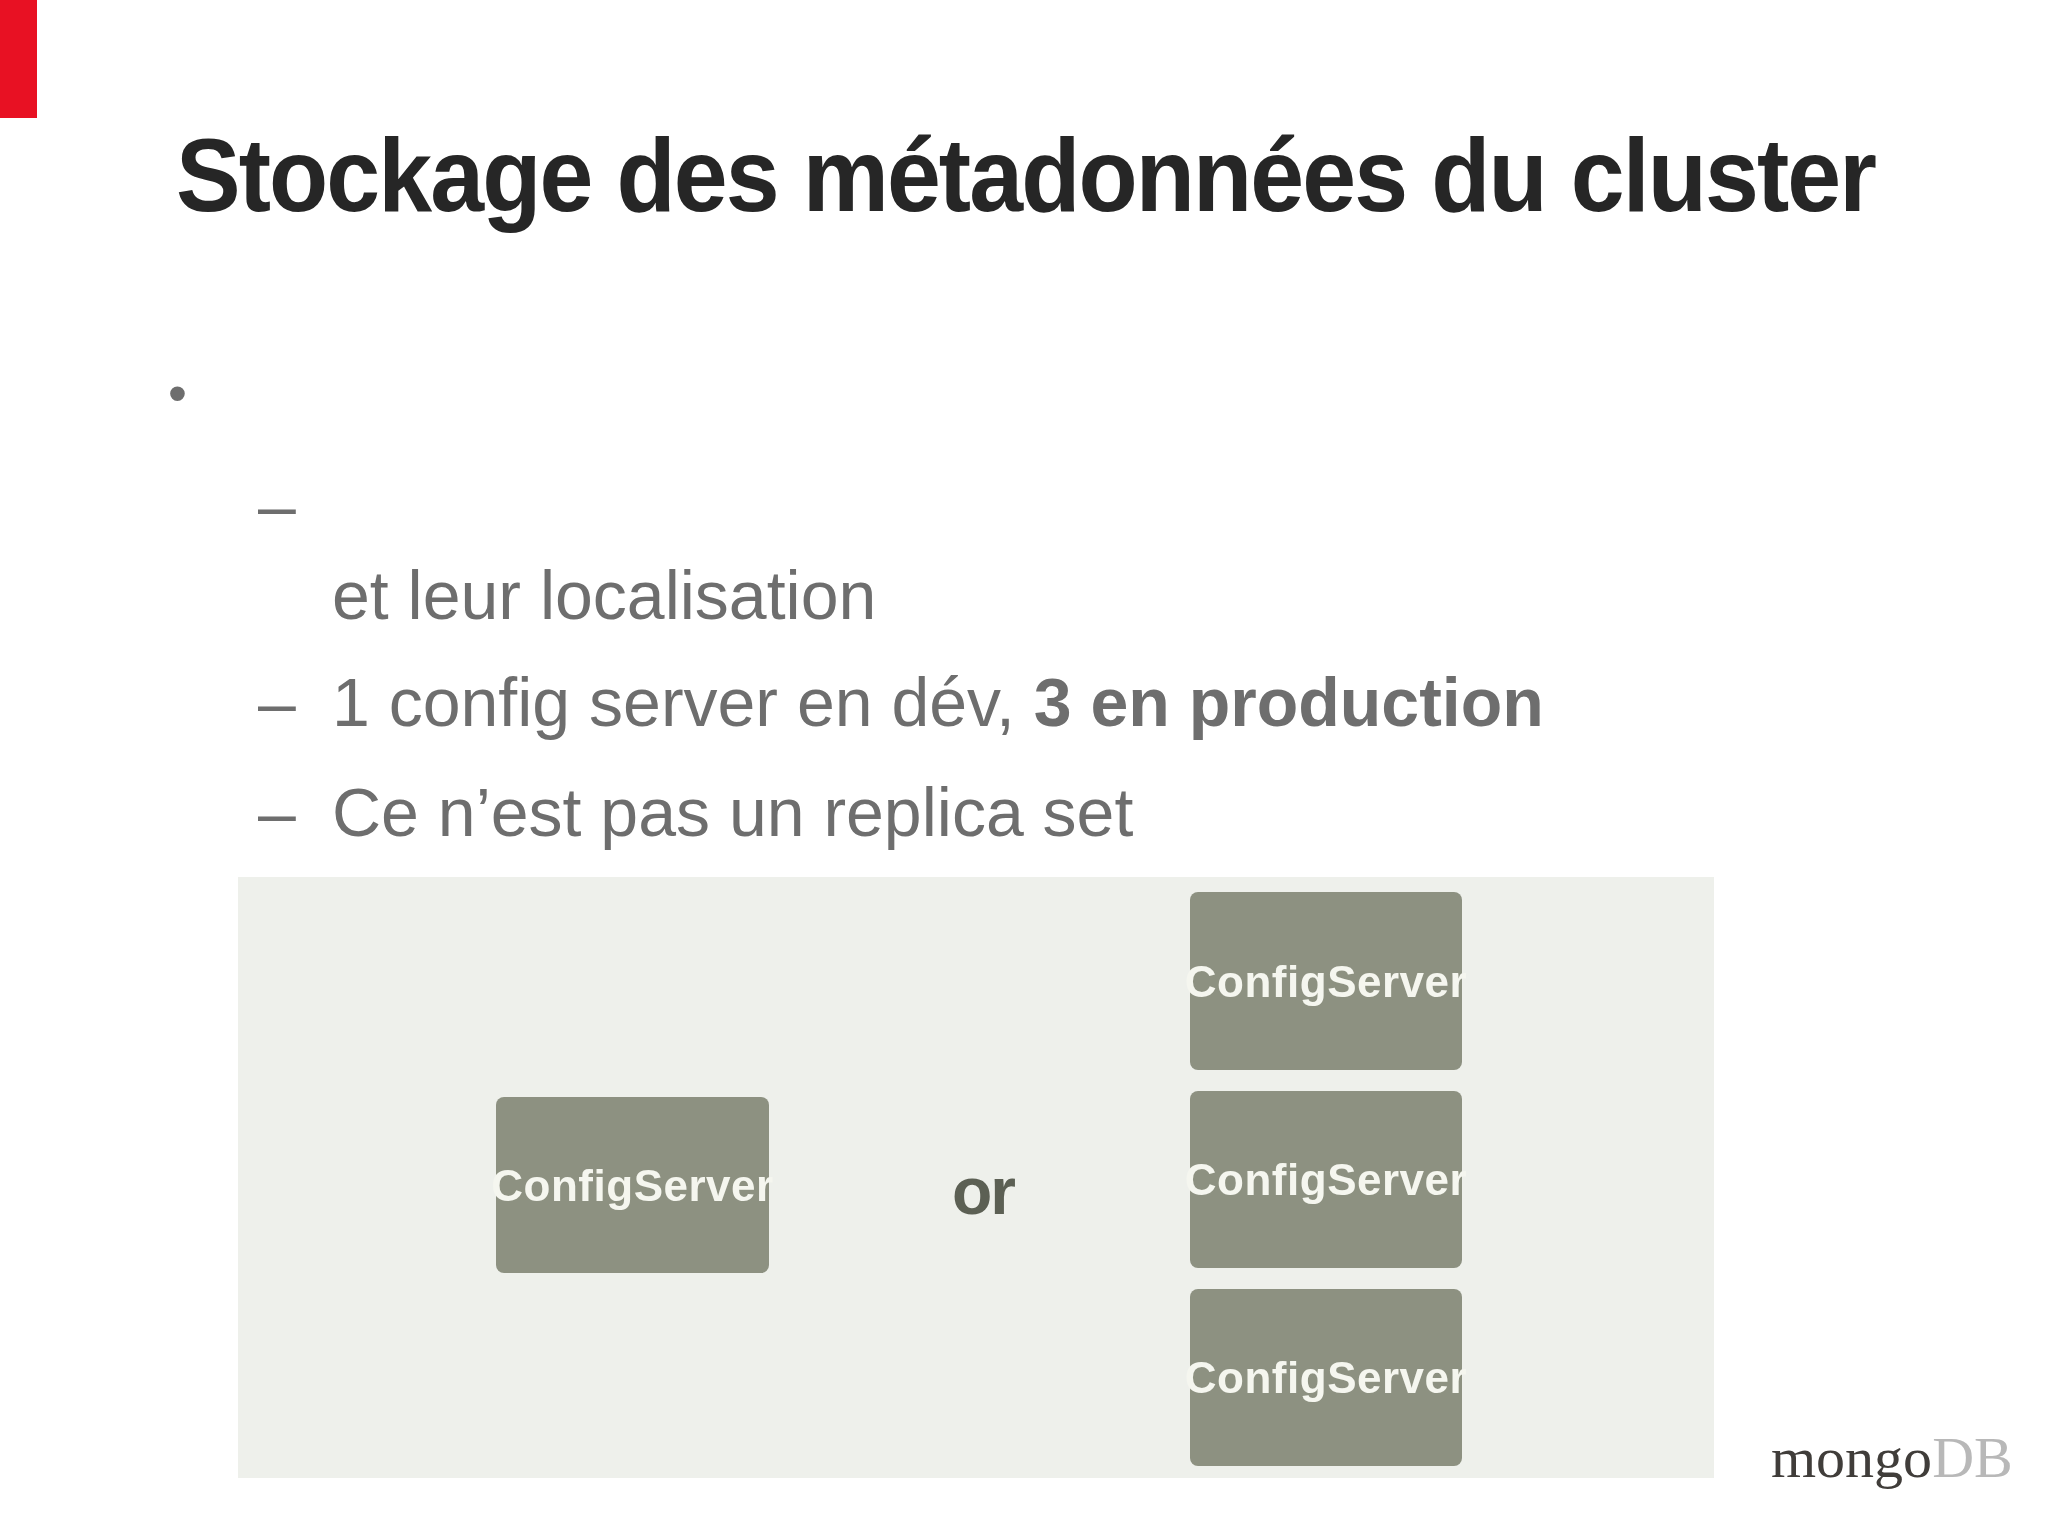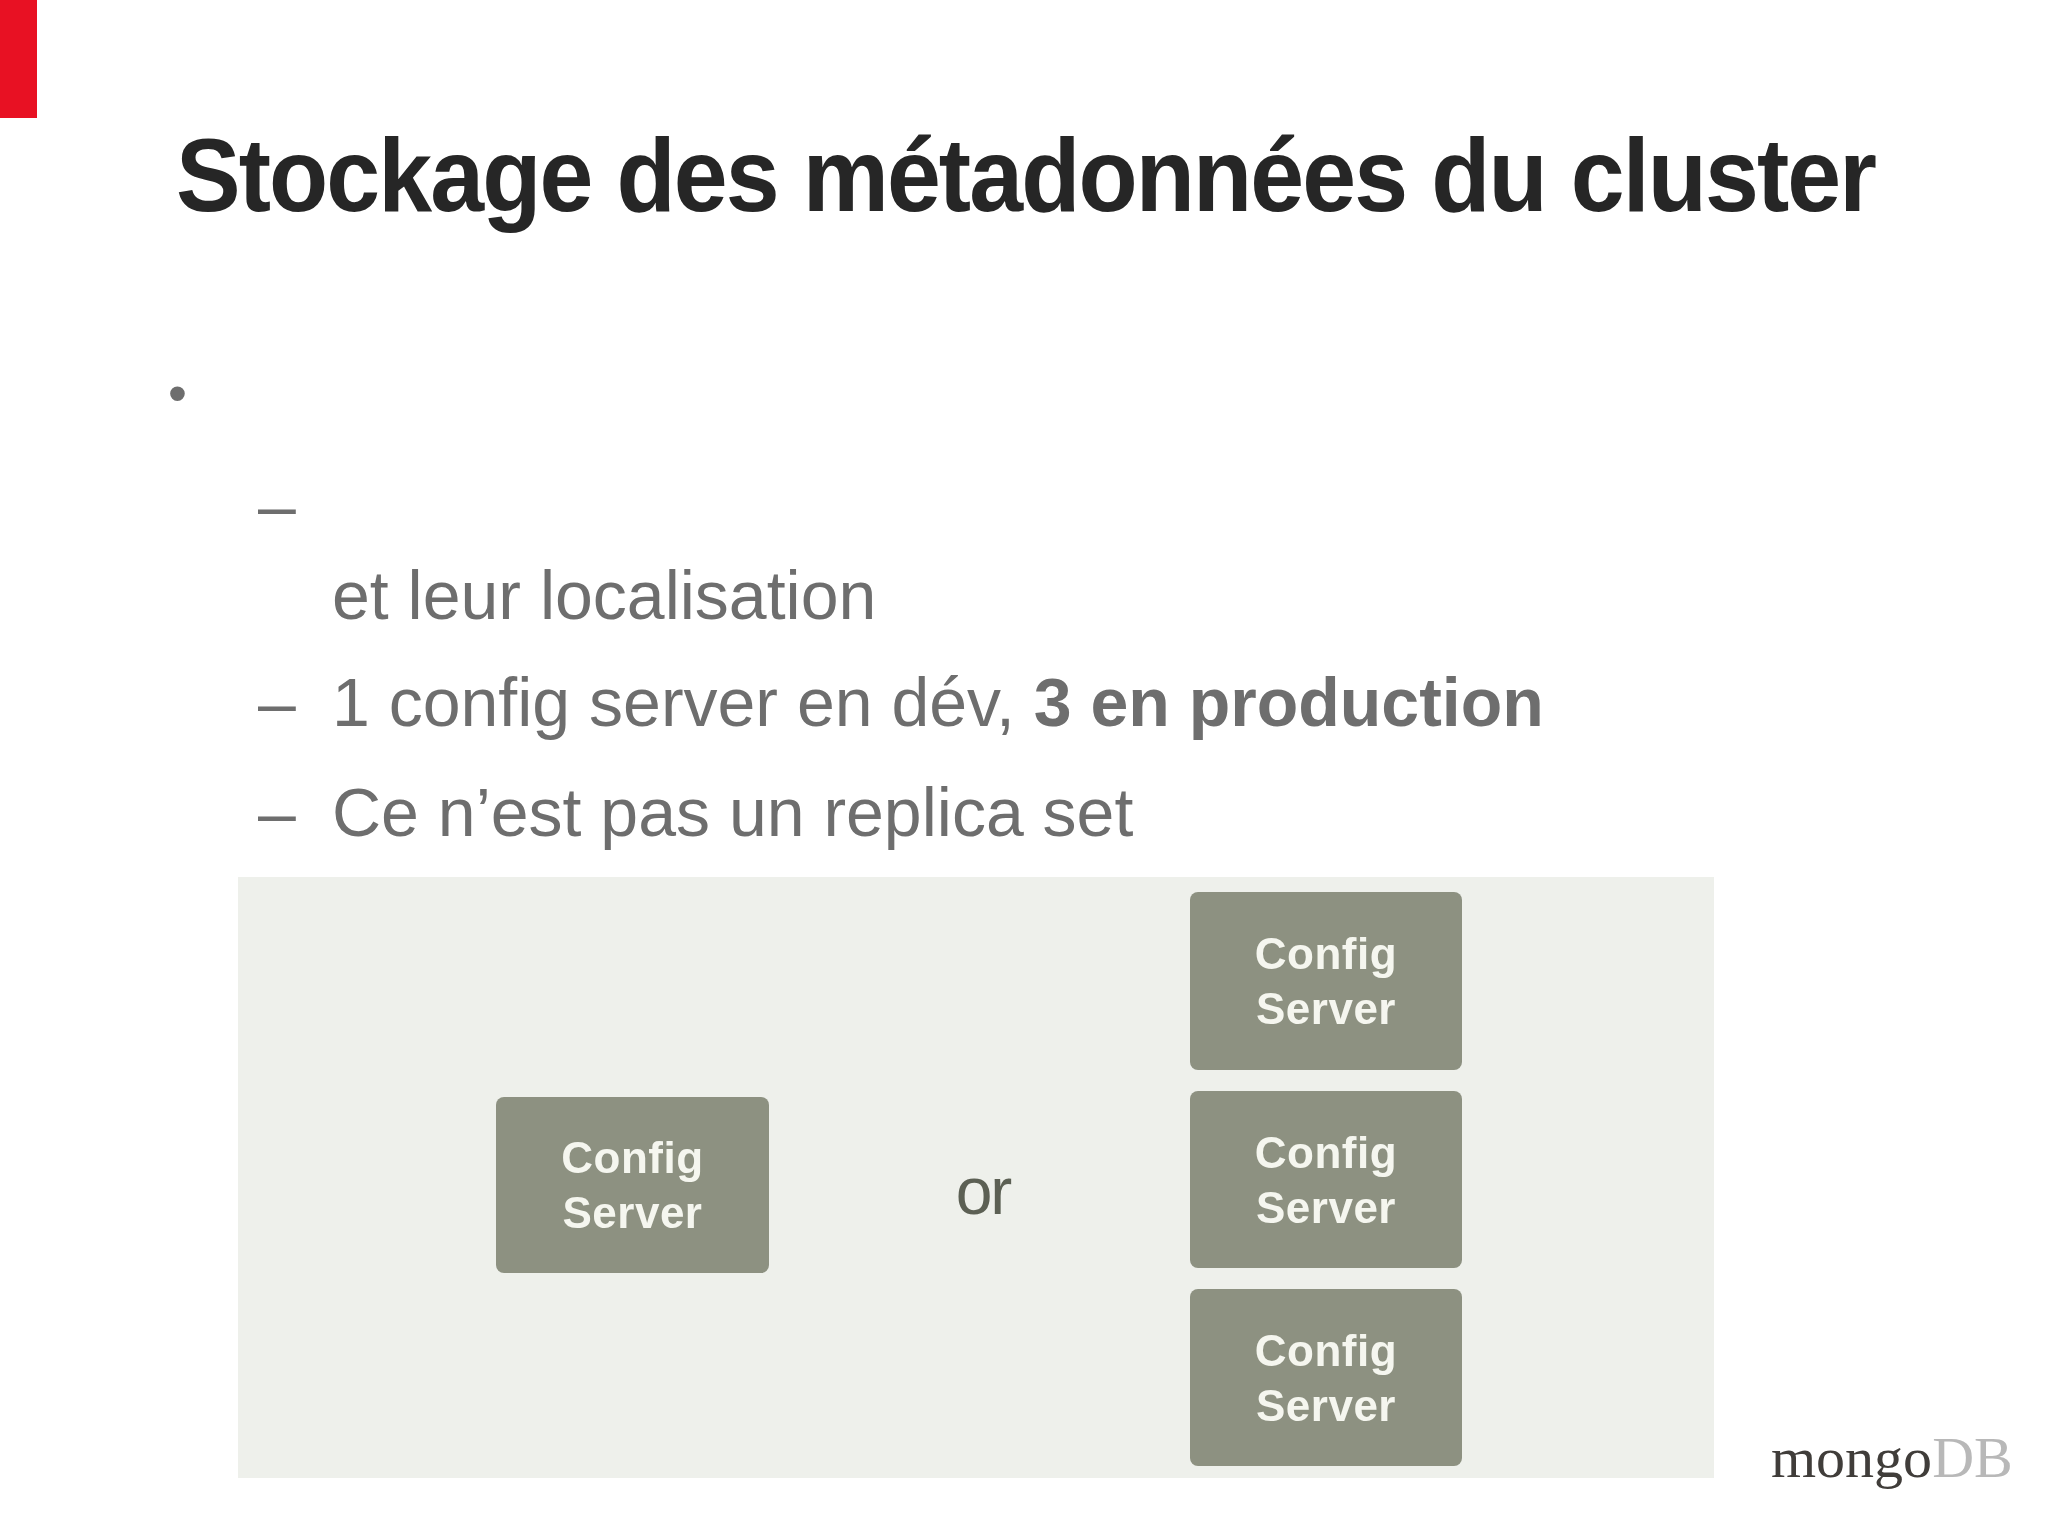--- a/index.html
+++ b/index.html
@@ -52,33 +52,33 @@
   .sub-dash{display:inline-block;width:74px;flex:0 0 74px;}
   .seg-bold{font-weight:bold;}
   .diagram{
     position:absolute;left:238px;top:877px;width:1476px;height:601px;
     background:var(--diagram-bg);
   }
   .config-box{
     position:absolute;
     background:var(--box-fill);
     border-radius:8px;
-    display:flex;flex-direction:column;justify-content:center;align-items:center;
+    display:flex;flex-direction:row;justify-content:center;align-items:center;
     color:var(--box-text);
     font-size:44px;font-weight:bold;line-height:55px;
     letter-spacing:0.5px;
   }
   .single-box{left:258px;top:220px;width:273px;height:176px;}
   .stack-box-0{left:952px;top:15px;width:272px;height:178px;}
   .stack-box-1{left:952px;top:214px;width:272px;height:177px;}
   .stack-box-2{left:952px;top:412px;width:272px;height:177px;}
   .or-label{
     position:absolute;left:685px;top:274px;width:120px;
     text-align:center;
-    font-size:66px;font-weight:normal;line-height:80px;letter-spacing:-2px;
+    font-size:66px;font-weight:bold;line-height:80px;letter-spacing:-2px;
     color:var(--or-color);
   }
   .logo{
     position:absolute;left:1771px;top:1428px;
     font-family:Liberation Serif, serif;
     font-size:58px;line-height:60px;white-space:nowrap;
   }
   .logo-primary{color:var(--logo-primary);}
   .logo-secondary{color:var(--logo-secondary);}
 </style>

